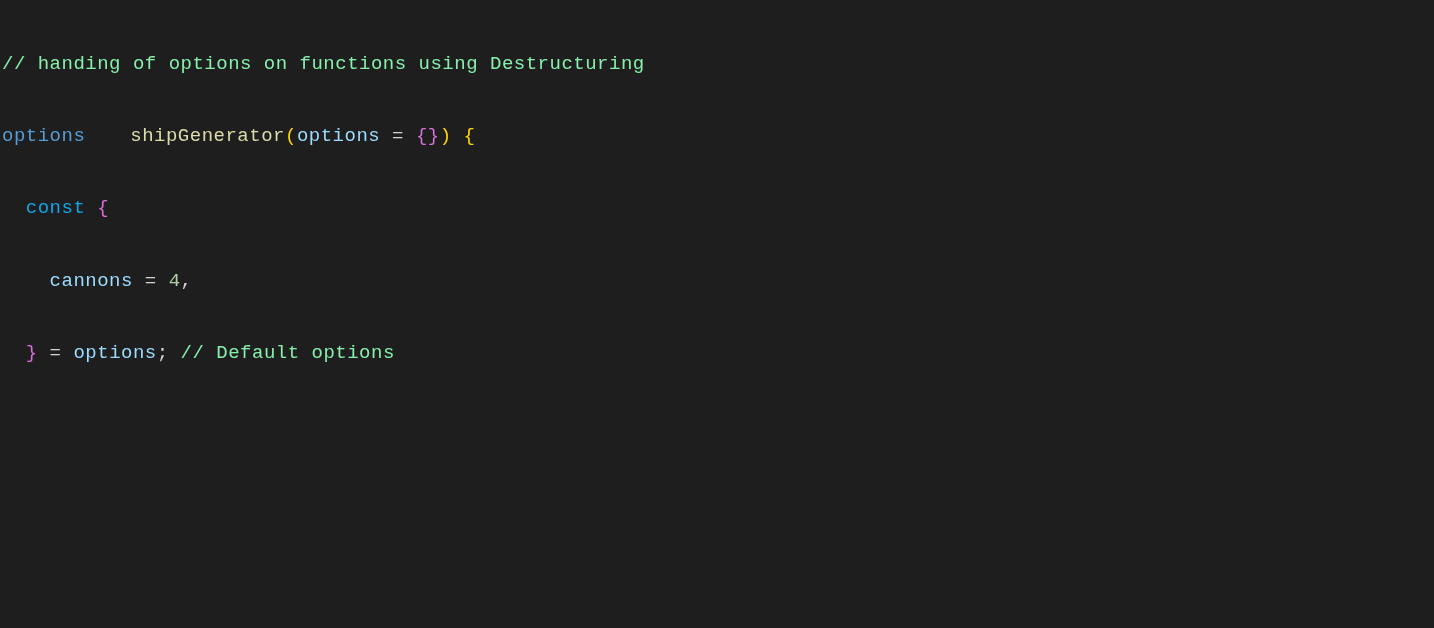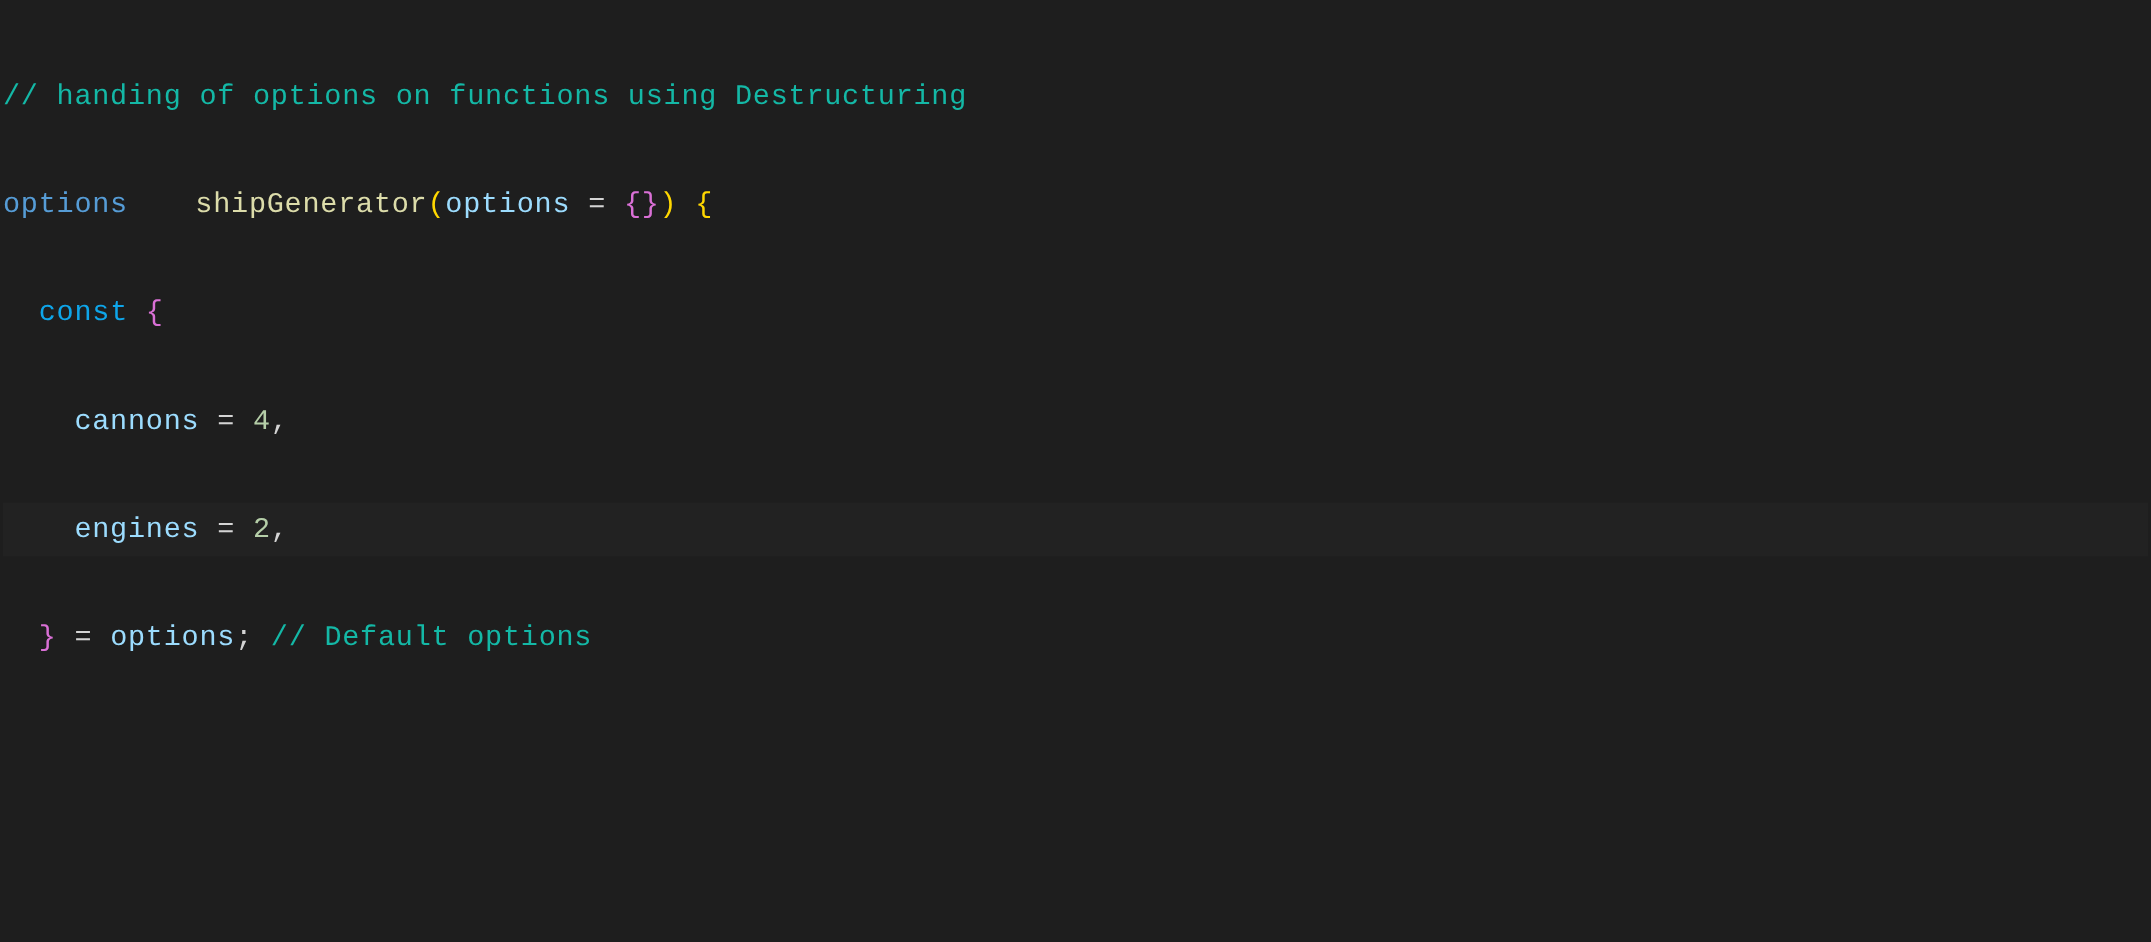--- a/index.html
+++ b/index.html
@@ -22,42 +22,41 @@
     .code-block {
       white-space: pre-wrap;
       word-break: break-word;
     }
     .line {
       position: relative;
     }
     .line-highlight {
       background-color: rgba(255, 255, 255, 0.02);
     }
-    .comment { color: #14b8a6; text-align: center; }
+    .comment { color: #86efac; text-align: center; }
     .keyword-function { color: #569cd6; }
     .keyword-const { color: #0ea5e9; }
     .function-name { color: #dcdcaa; margin-left: 33px; }
     .param { color: #9cdcfe; }
     .paren { color: #ffd700; }
     .brace { color: #ffd700; }
     .brace-pink { color: #da70d6; }
     .equals { color: #d4d4d4; }
     .number { color: #b5cea8; }
     .semicolon { color: #d4d4d4; }
     .comma { color: #d4d4d4; }
   </style>
 </head>
 <body>
 
 <div class="code-block">
 <div class="line"><span class="comment">// handing of options on functions using Destructuring</span></div>
 <div class="line"><span class="keyword-function">options</span> <span class="function-name">shipGenerator</span><span class="paren">(</span><span class="param">options</span><span class="equals"> = </span><span class="brace-pink">{</span><span class="brace-pink">}</span><span class="paren">)</span><span> </span><span class="brace">{</span></div>
 <div class="line"><span>  </span><span class="keyword-const">const</span><span> </span><span class="brace-pink">{</span></div>
 <div class="line"><span>    </span><span class="param">cannons</span><span class="equals"> = </span><span class="number">4</span><span class="comma">,</span></div>
-<div class="line line-highlight"><span>    </span><span class="param">engines</span><span class="equals"> = </span><span class="number">2</span><span class="comma">,</span></div>
 <div class="line"><span>  </span><span class="brace-pink">}</span><span class="equals"> = </span><span class="param">options</span><span class="semicolon">;</span><span class="comment"> // Default options</span></div>
 <div class="line"><span></span>&nbsp;</div>
 <div class="line"></div>
 
 
 
 
 
 </div>
 

